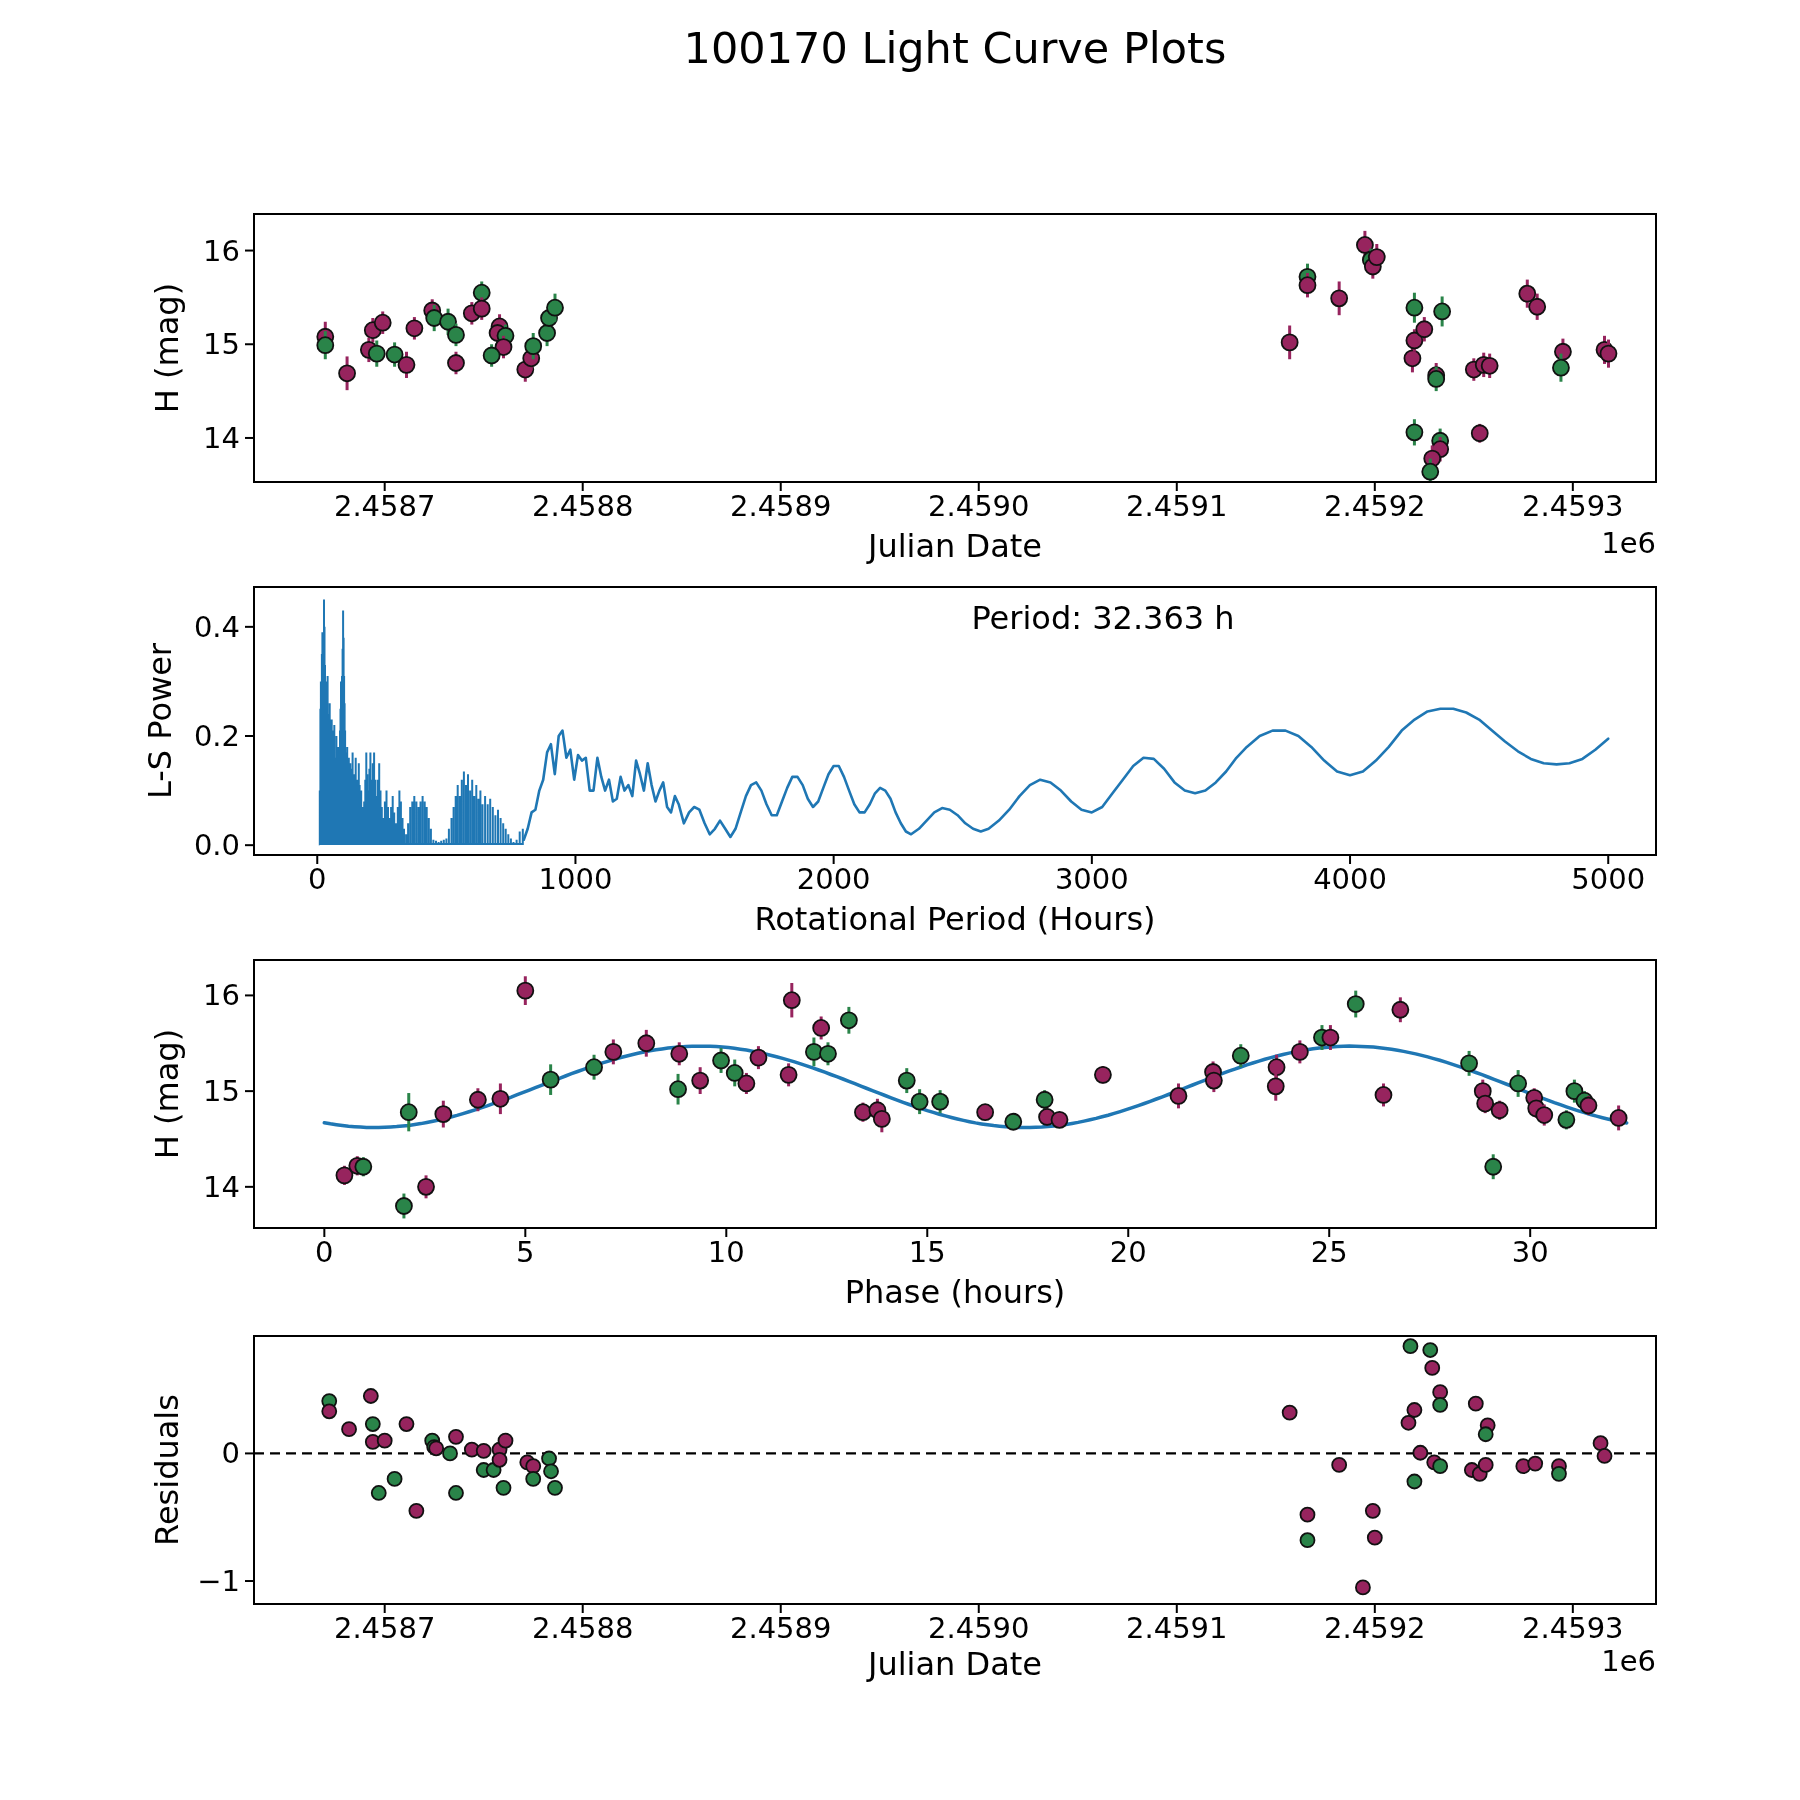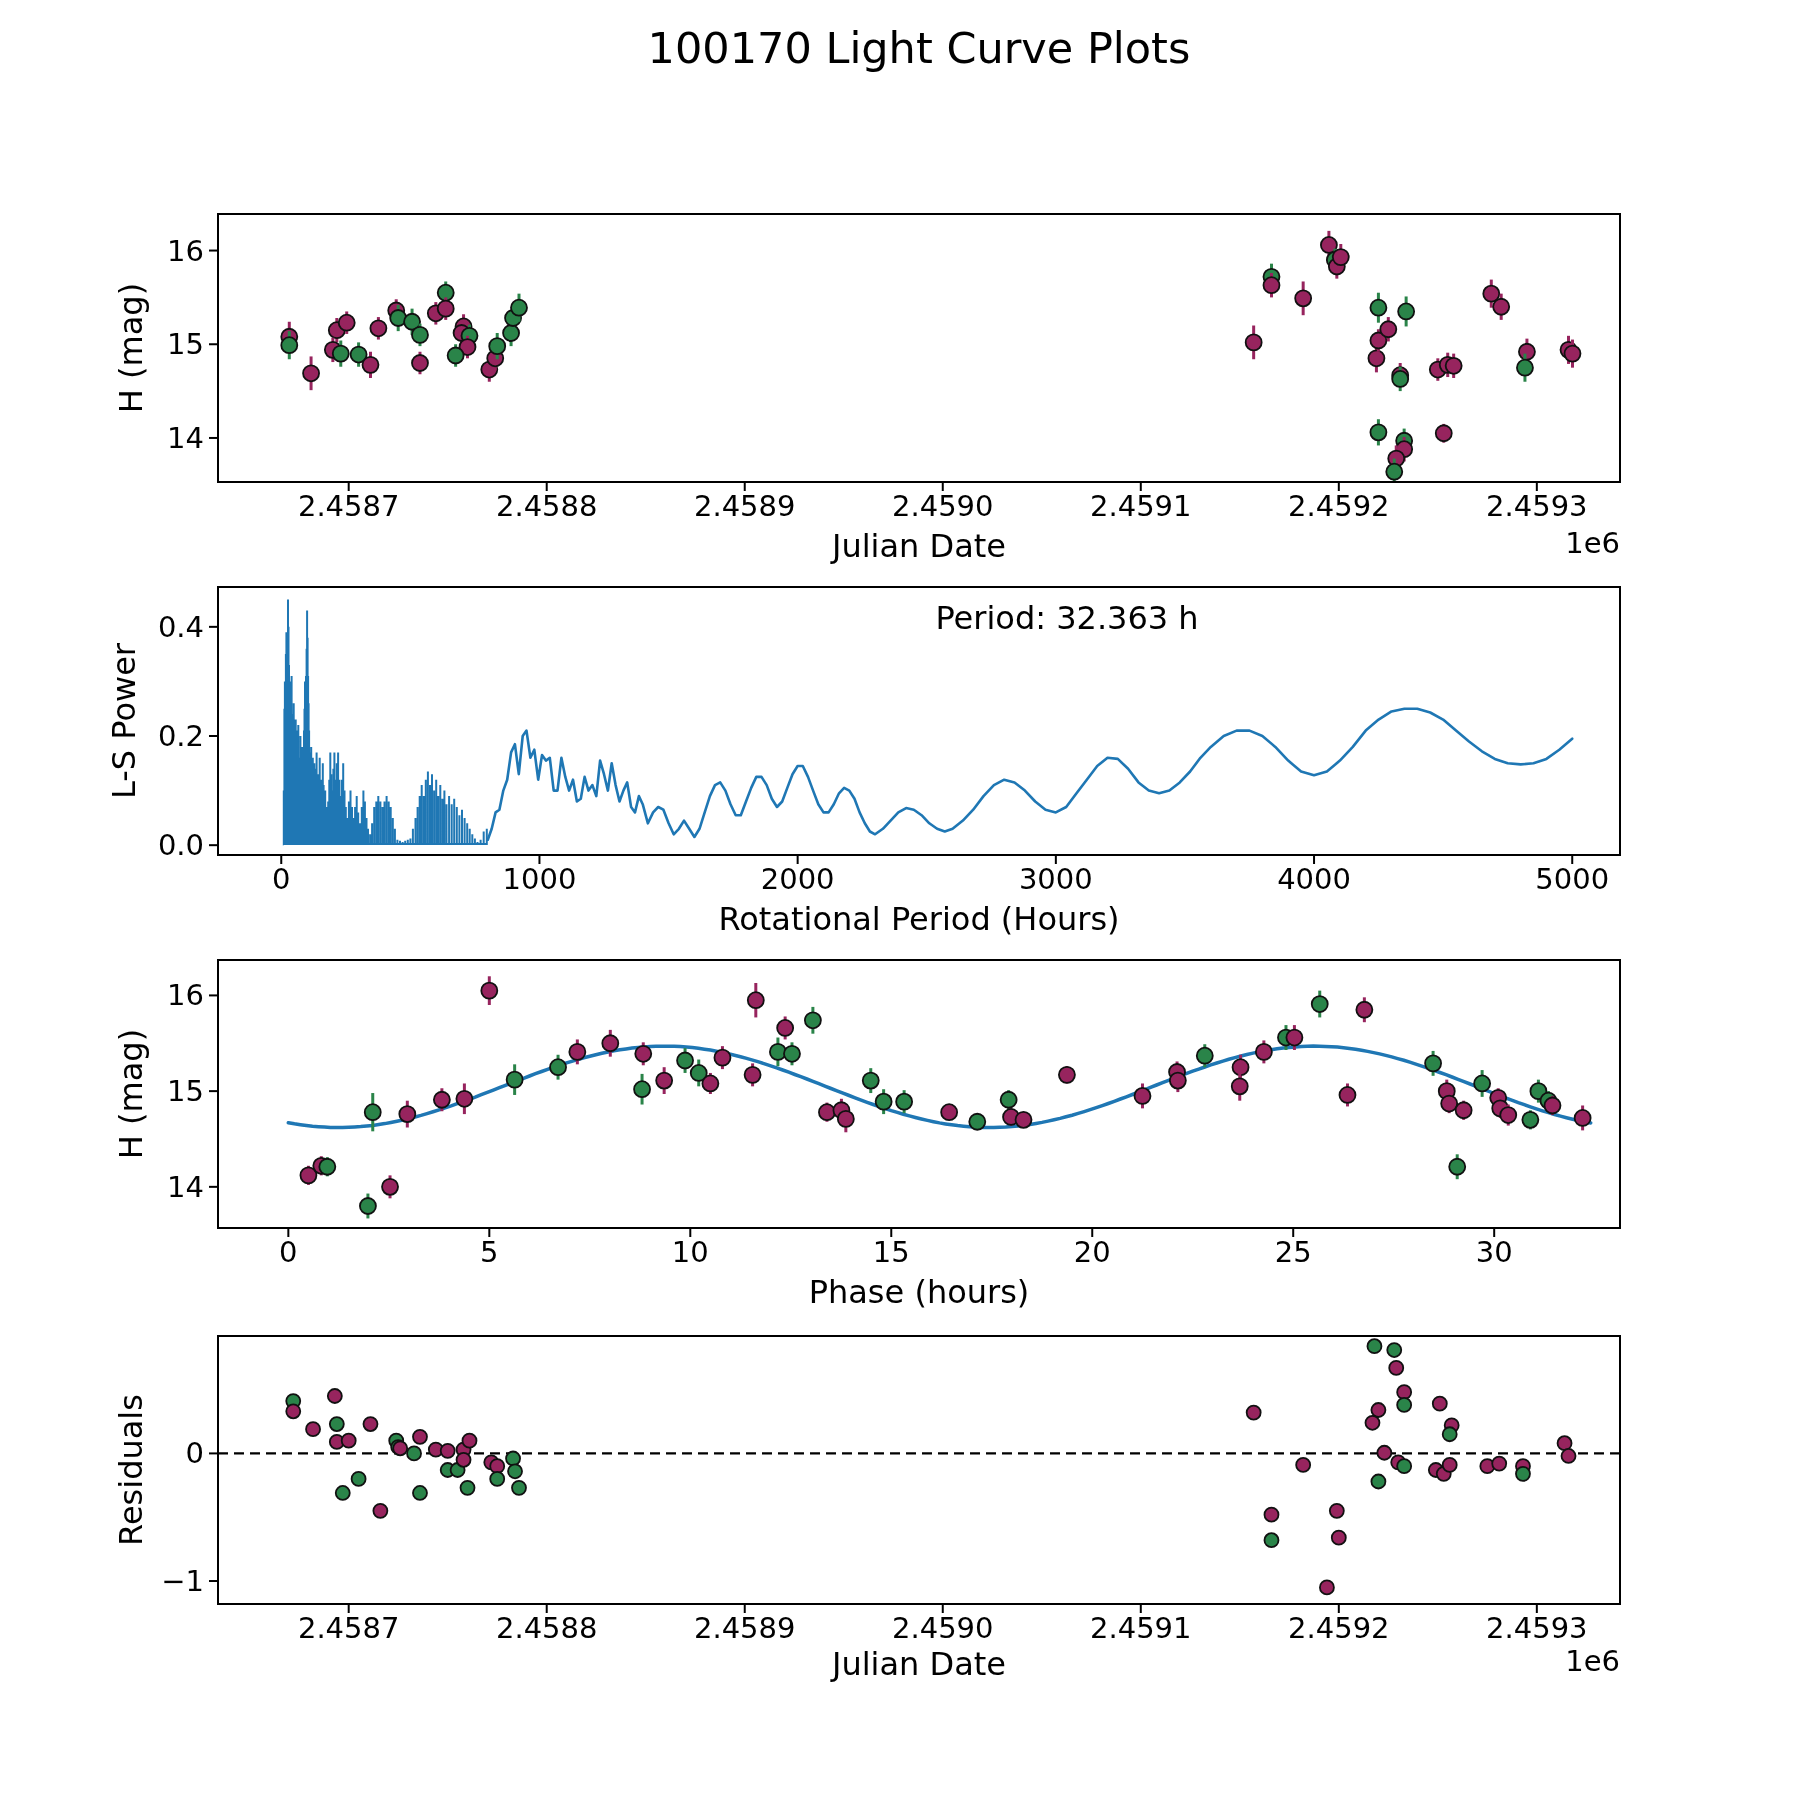--- a/index.html
+++ b/index.html
@@ -1,17 +1,17 @@
 <!DOCTYPE html>
 <html><head>
 <meta charset="utf-8">
 <style>
   html,body{margin:0;padding:0;background:#ffffff;}
   .figure{position:relative;width:1524px;height:1800px;background:#86efac;
-          font-family:"DejaVu Sans","Liberation Sans",sans-serif;}
+          font-family:"DejaVu Sans","Liberation Sans",sans-serif;margin-left:36px;}
   svg text{font-family:"DejaVu Sans","Liberation Sans",sans-serif;fill:#000000;}
   .title{font-size:43px;}
   .axlabel{font-size:32px;}
   .ticklabel{font-size:29px;}
   .offset{font-size:29px;}
   .annot{font-size:32px;}
 </style>
 </head>
 <body>
 

